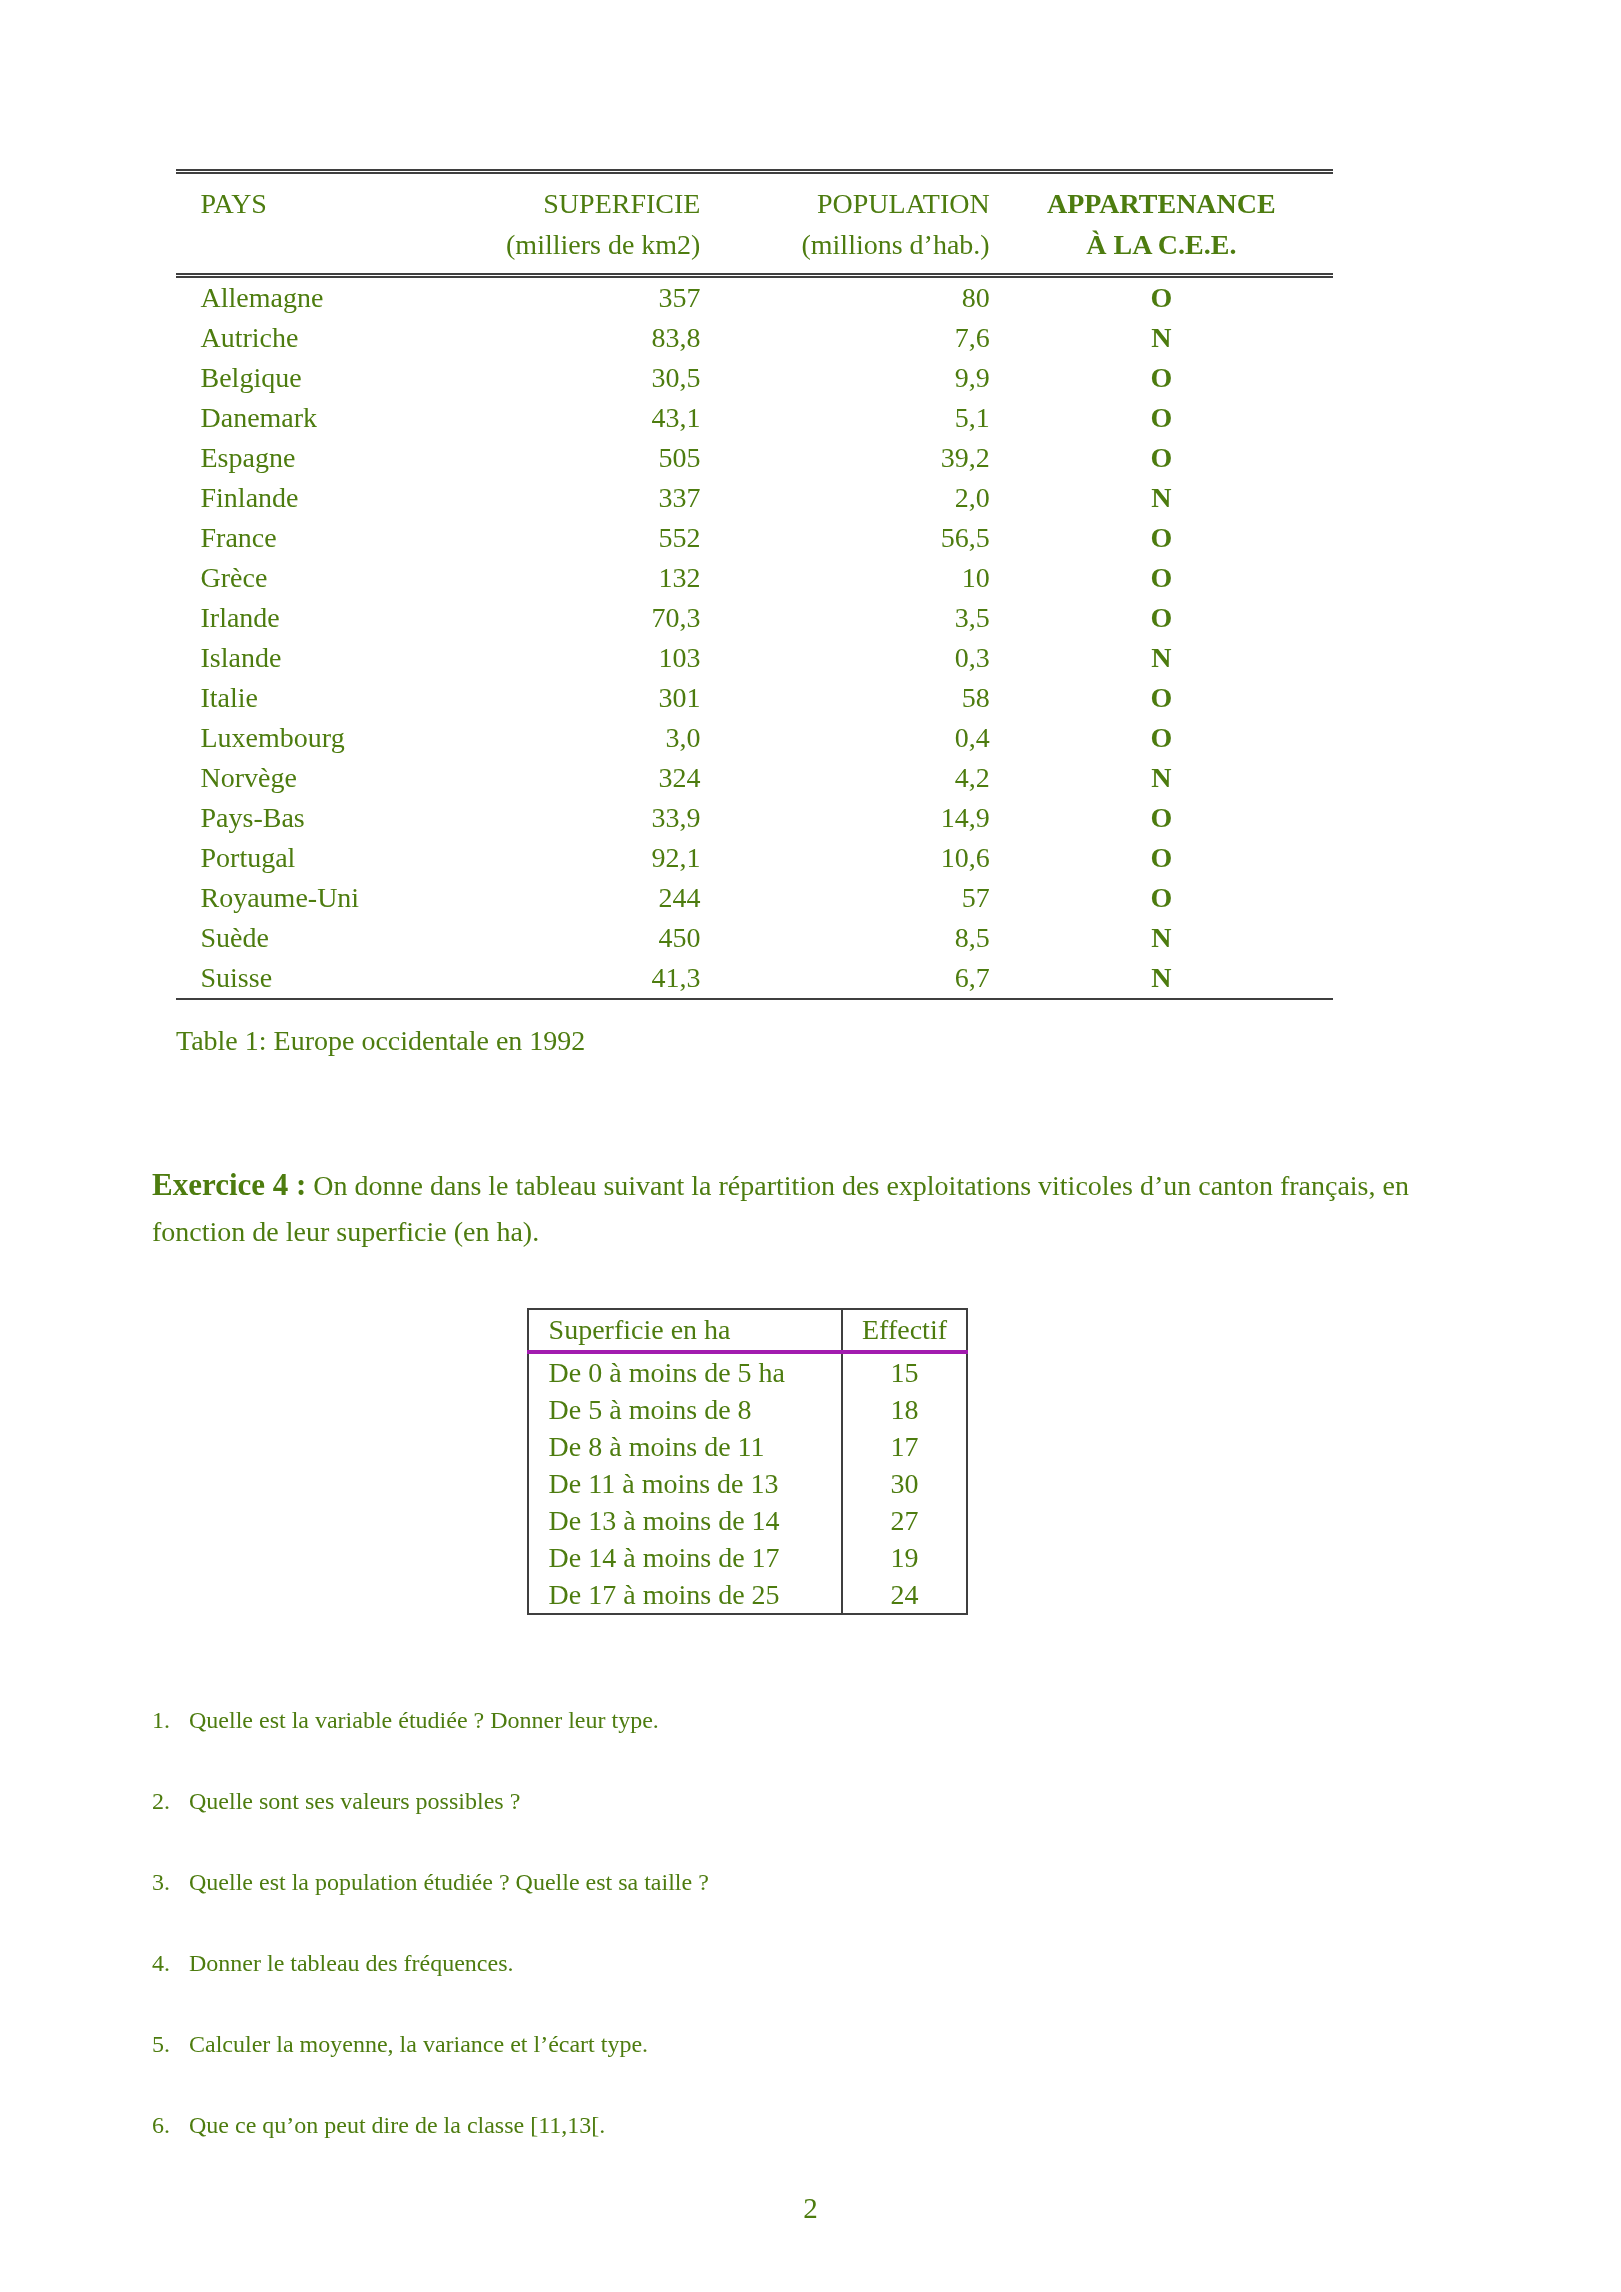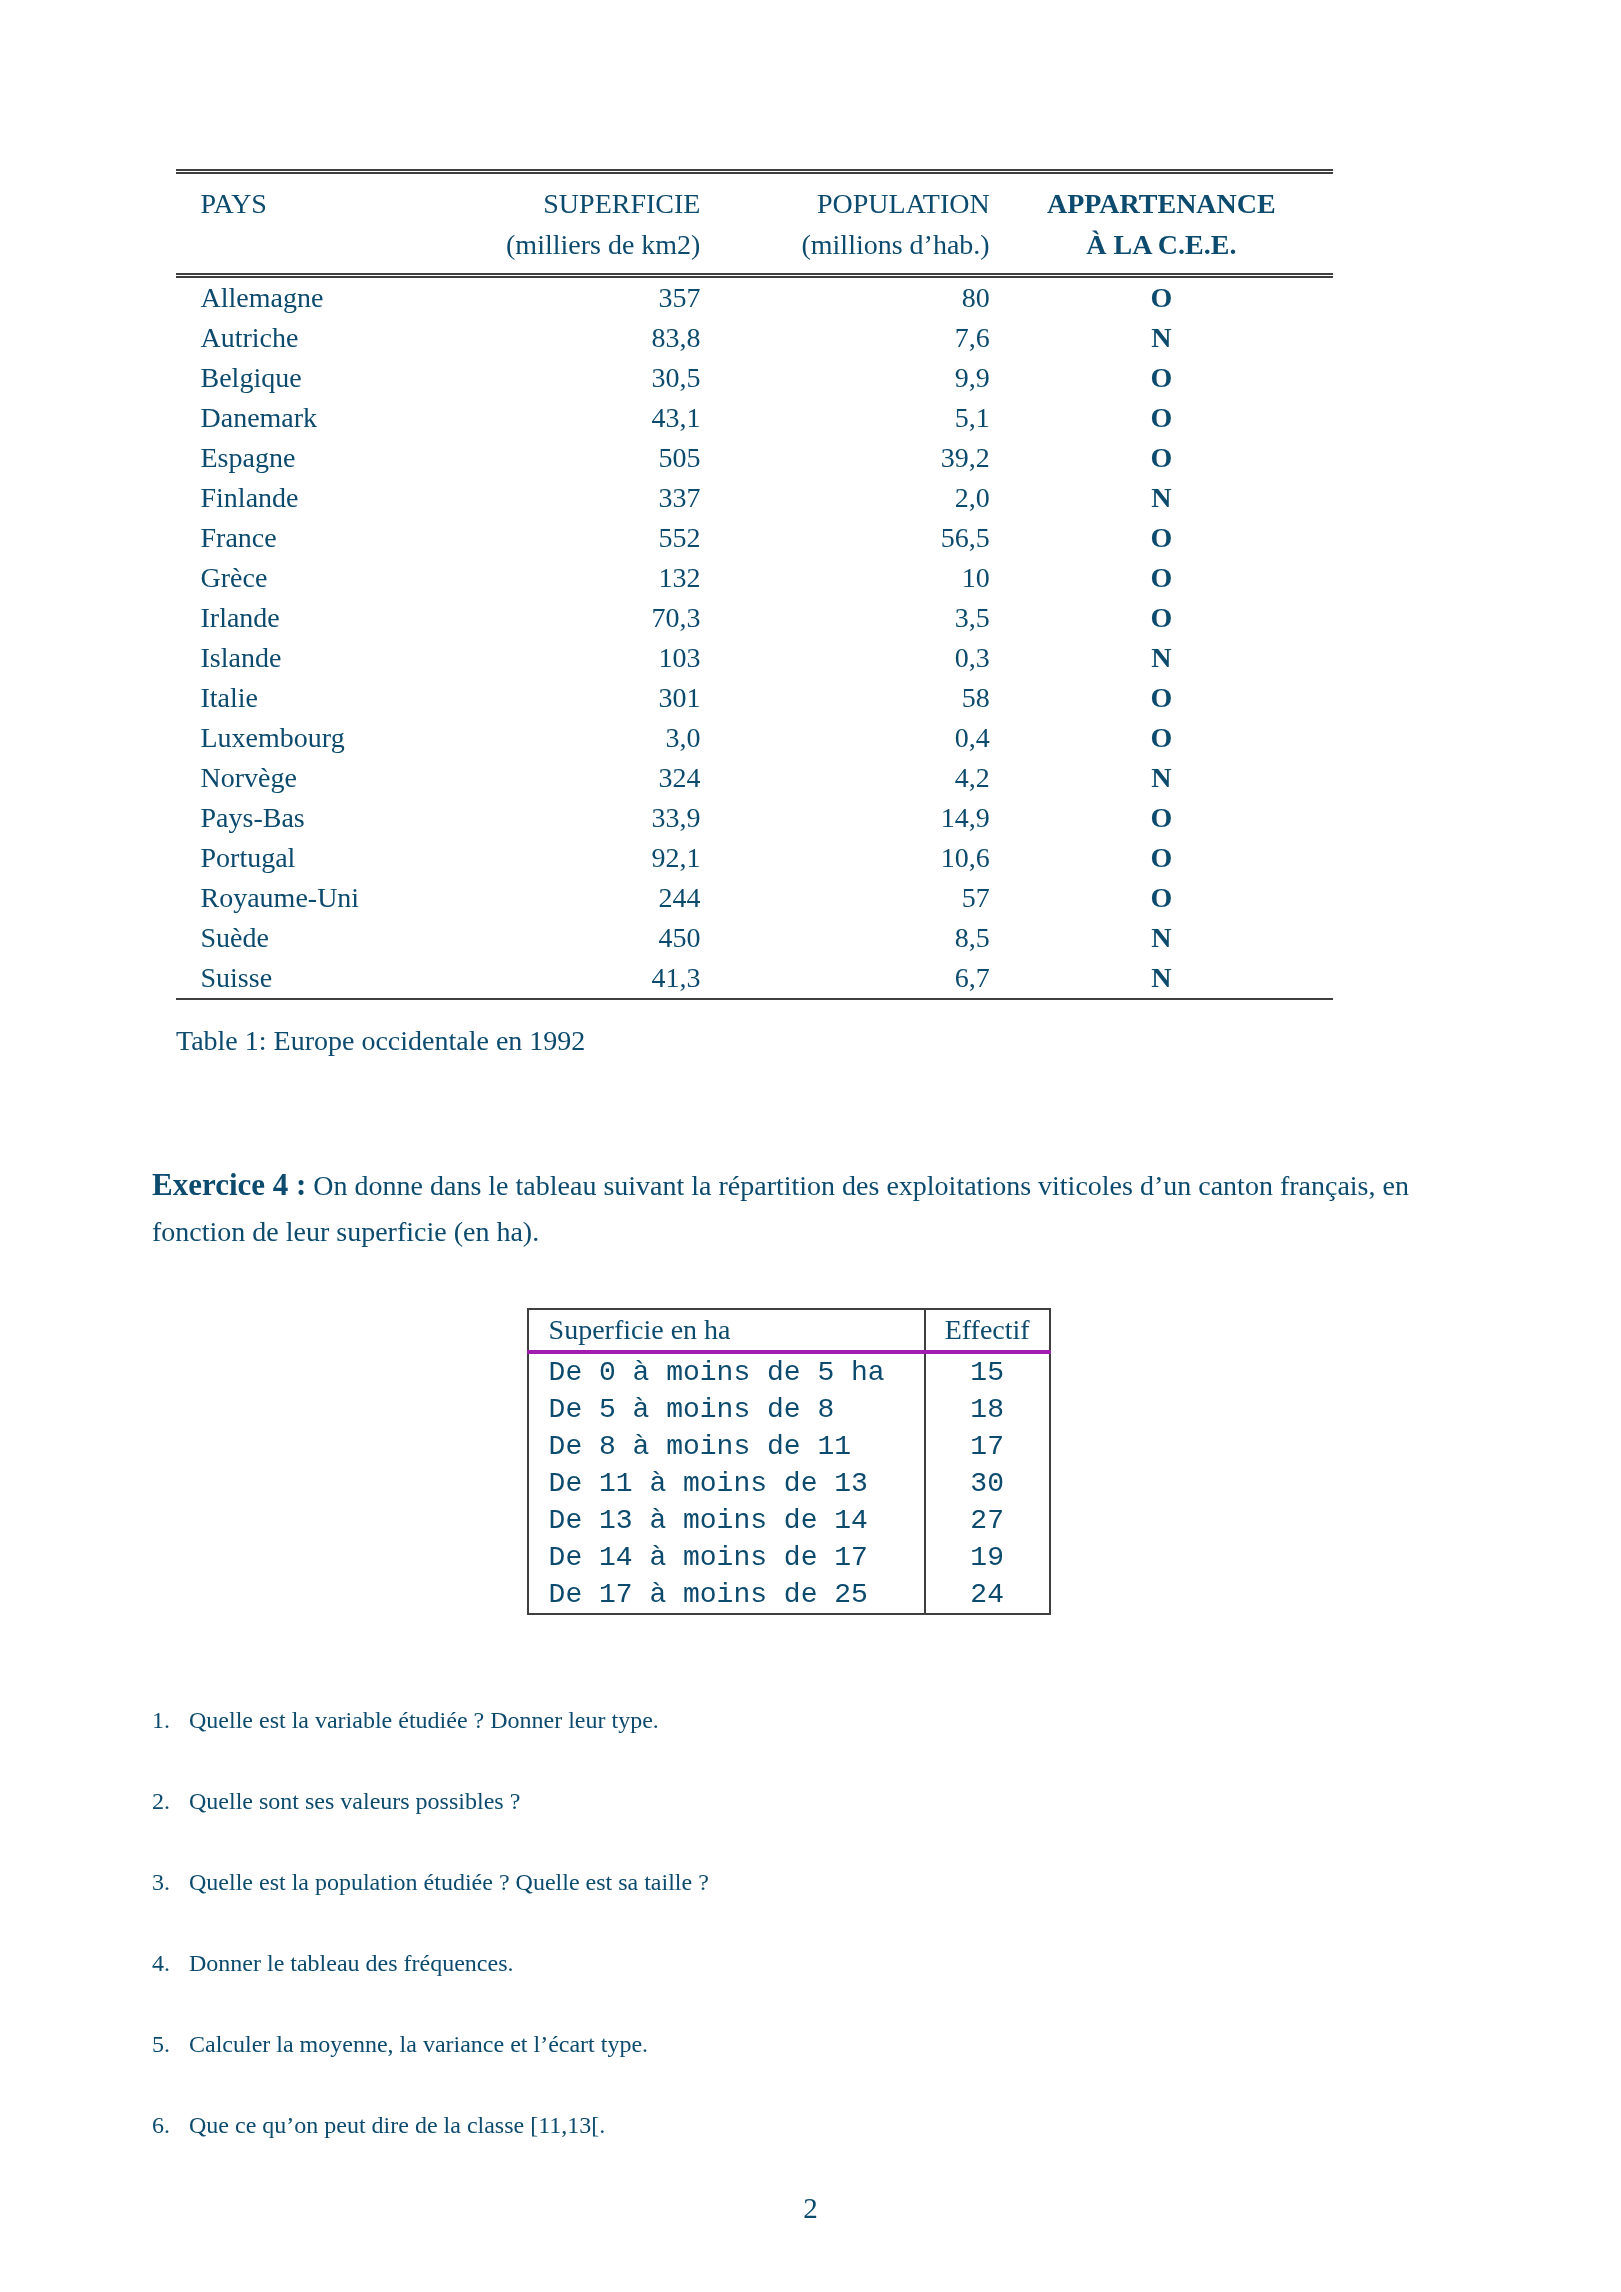--- a/index.html
+++ b/index.html
@@ -2,21 +2,21 @@
 <html><head>
 <meta charset="utf-8">
 <style>
   * { margin: 0; padding: 0; box-sizing: border-box; }
   html, body { background: #ffffff; }
   .sheet {
     position: relative;
     width: 1621px;
     height: 2293px;
     background: #ffffff;
-    color: #0c4a6e;
+    color: #4d7c0f;
     font-family: "Liberation Serif", "DejaVu Serif", serif;
     overflow: hidden;
   }
 
   
   .t1 {
     position: absolute;
     left: 176px; top: 169px;
     width: 1157px;
     border-collapse: collapse;
@@ -55,21 +55,21 @@
 
   
   .t2 {
     position: absolute;
     left: 527px; top: 1308px;
     border-collapse: collapse;
     font-size: 28px;
     border: 2px solid #3f3f3f;
   }
   .t2 th { font-weight: normal; height: 43px; border-bottom: 4px solid #a21caf; }
-  .t2 td { height: 37px; line-height: 37px; white-space: nowrap; font-family: Liberation Mono, monospace; }
+  .t2 td { height: 37px; line-height: 37px; white-space: nowrap; }
   .t2 .tl { width: 314px; text-align: left; padding-left: 19.6px; padding-right: 39px; }
   .t2 .tr2 { width: 125px; text-align: center; border-left: 2px solid #3f3f3f; }
 
   
   .questions {
     position: absolute;
     left: 152px; top: 1703px; width: 1353px;
     list-style: none;
     font-size: 24px;
   }

